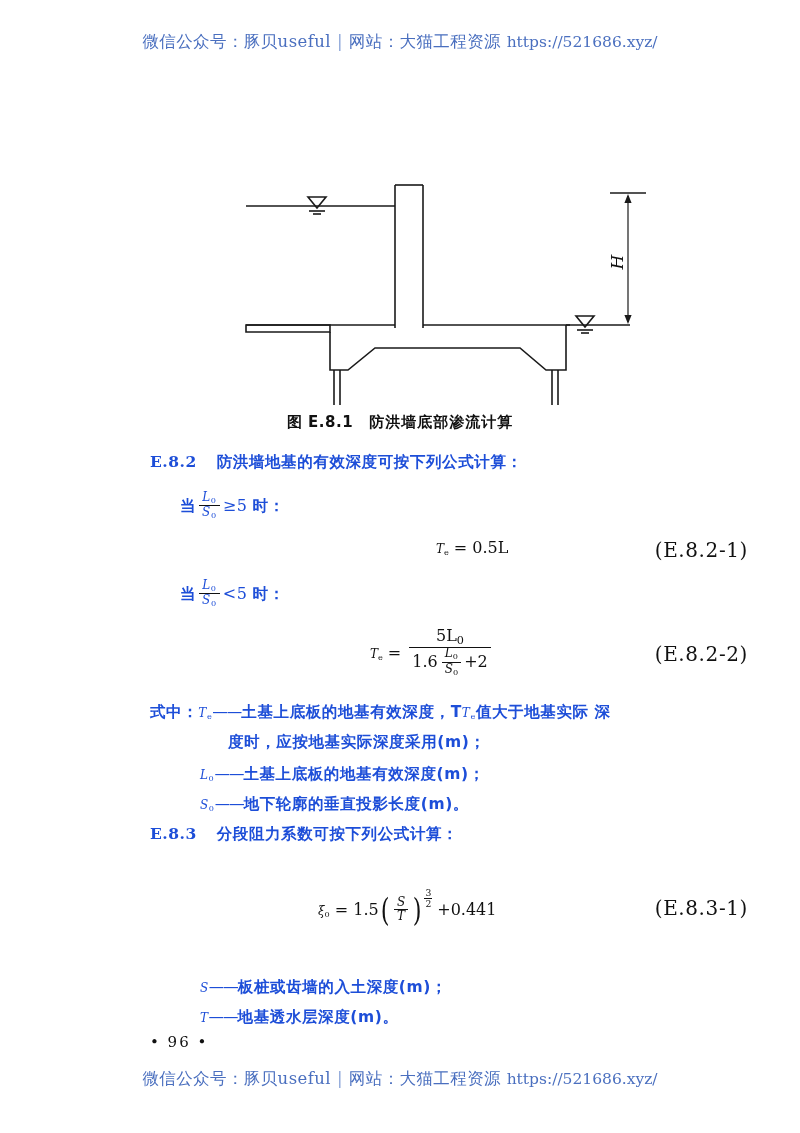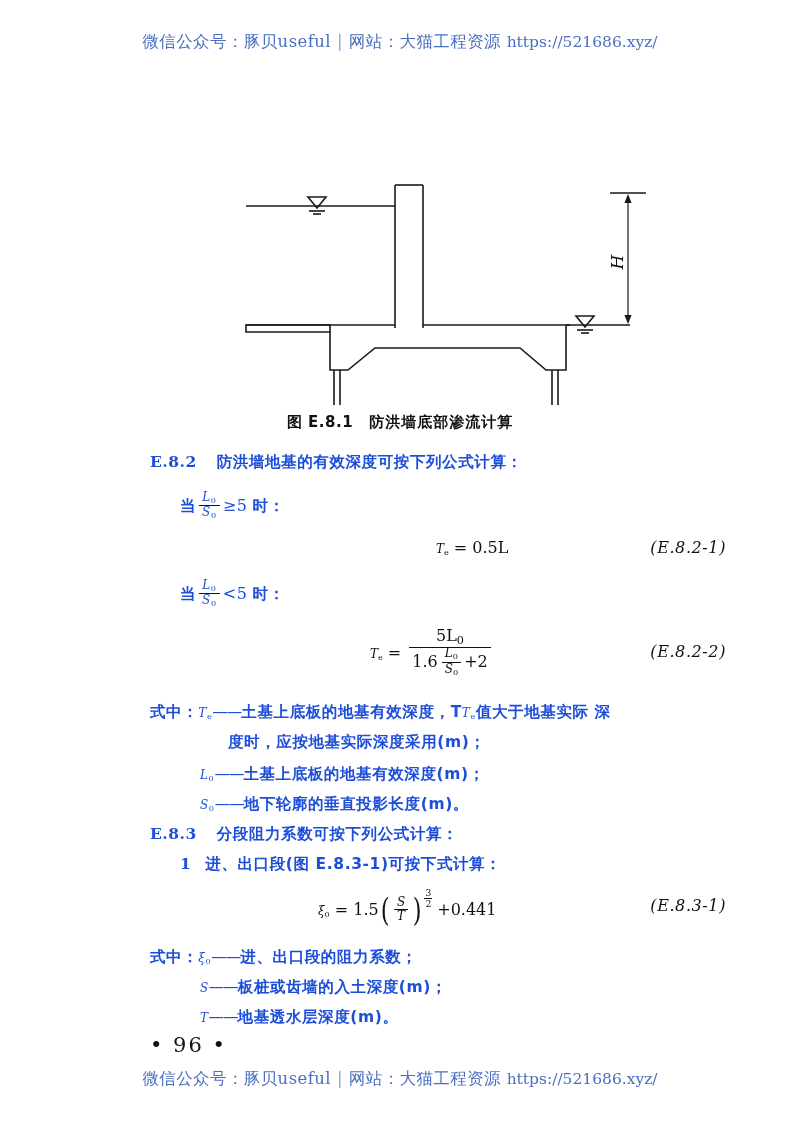--- a/index.html
+++ b/index.html
@@ -134,26 +134,25 @@
     display: block;
   }
   .eq-body {
     position: absolute;
     font-family: "DejaVu Serif", "Liberation Serif", serif;
     font-size: 16.5px;
     white-space: nowrap;
   }
   .eq-tag {
     position: absolute;
-    right: 74px;
-    font-family: "DejaVu Serif", "Liberation Serif", serif;
-    font-size: 16px;
+    right: 52px;
+    font-family: "DejaVu Serif", "Liberation Serif", serif;
+    font-size: 20px;
     letter-spacing: 0.6px;
     white-space: nowrap;
-    font-style: italic;
   }
   .op { padding: 0 5px; }
 
   .paren-big {
     display: inline-block;
     font-size: 1.9em;
     font-weight: 300;
     vertical-align: middle;
     position: relative;
     top: -0.03em;
@@ -173,21 +172,21 @@
   .sup-frac > .num { display: block; border-bottom: 1px solid #111; padding: 0 1px; }
   .sup-frac > .den { display: block; padding: 0 1px; }
 
   .dash { letter-spacing: -1px; }
 
   .page-number {
     position: absolute;
     top: 1033px;
     left: 150px;
     font-family: "DejaVu Serif", "Liberation Serif", serif;
-    font-size: 21px;
+    font-size: 15px;
     letter-spacing: 2px;
   }
 
   .defs-line { position: absolute; white-space: nowrap; }
 </style>
 </head>
 <body>
 
 <div class="page">
 
@@ -284,34 +283,28 @@
   </div>
 
   <div class="blk defs-line" style="left:200px; top:792px;">
     <span class="mi"><span>S</span><span class="sub">0</span></span><span class="dash">——</span><span class="cn">地下轮廓的垂直投影长度(m)。</span>
   </div>
 
   <div class="blk" style="left:150px; top:822px;">
     <span class="bold-label">E.8.3</span><span class="gap-m"></span><span class="cn">分段阻力系数可按下列公式计算：</span>
   </div>
 
-  <div class="blk" style="left:180px; top:852px;">
-    <span class="bold-label">1</span><span class="gap-s"></span><span class="cn">进、出口段(图 E.8.3-1)可按下式计算：</span>
-  </div>
 
   <div class="eq-row" style="top:890px;">
     <span class="eq-body" style="left:318px;">
       <span class="mi"><span>ξ</span><span class="sub">0</span></span><span class="op mn">=</span><span class="mn">1.5</span><span class="paren-big">(</span><span class="frac frac-sm"><span class="num mi">S</span><span class="den mi">T</span></span><span class="paren-big">)</span><span class="sup-frac"><span class="num">3</span><span class="den">2</span></span><span class="mn" style="margin-left:6px;">+0.441</span>
     </span>
     <span class="eq-tag" style="top:6px;">(E.8.3-1)</span>
   </div>
 
-  <div class="blk defs-line" style="left:150px; top:945px;">
-    <span class="cn">式中：</span><span class="mi"><span>ξ</span><span class="sub">0</span></span><span class="dash">——</span><span class="cn">进、出口段的阻力系数；</span>
-  </div>
 
   <div class="blk defs-line" style="left:200px; top:1005px;">
     <span class="mi"><span>T</span><span class="sub"></span></span><span class="dash">——</span><span class="cn">地基透水层深度(m)。</span>
   </div>
 
   <div class="blk defs-line" style="left:200px; top:975px;">
     <span class="mi"><span>S</span><span class="sub"></span></span><span class="dash">——</span><span class="cn">板桩或齿墙的入土深度(m)；</span>
   </div>
 
   <div class="page-number">• 96 •</div>

